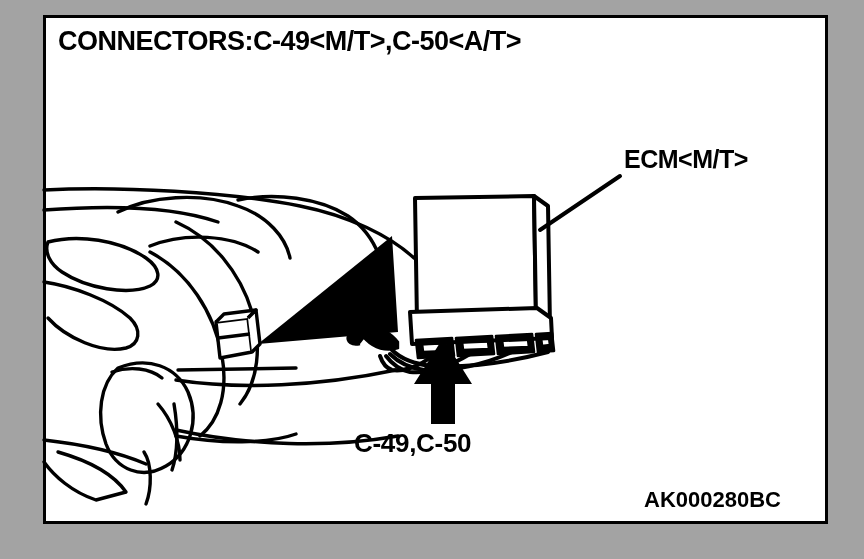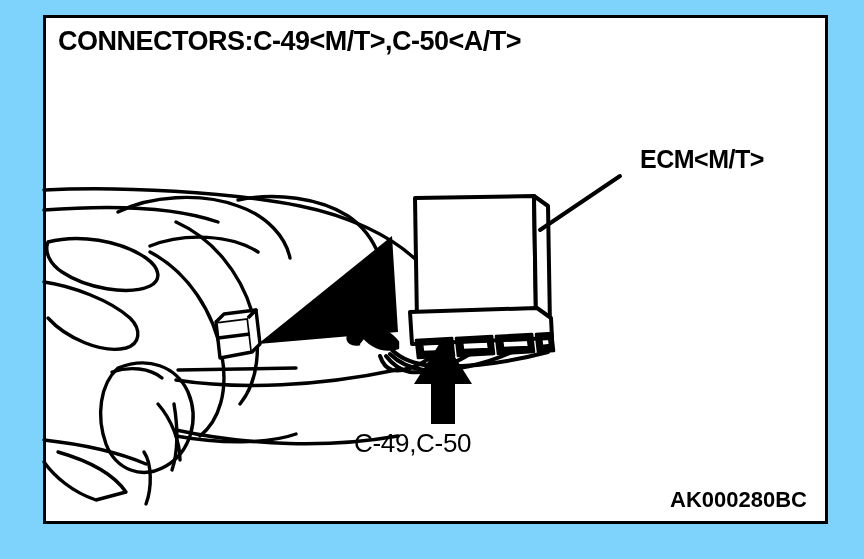--- a/index.html
+++ b/index.html
@@ -10,21 +10,21 @@
   body {
     width: 864px;
     height: 559px;
     font-family: "Liberation Sans", sans-serif;
     overflow: hidden;
   }
   #figure {
     position: relative;
     width: 864px;
     height: 559px;
-    background: #7dd3fc;
+    background: #a3a3a3;
   }
   .frame {
     position: absolute;
     left: 43px;
     top: 15px;
     width: 785px;
     height: 509px;
     border: 3px solid #000000;
     box-sizing: border-box;
     background: #ffffff;
@@ -35,42 +35,42 @@
     top: 26px;
     font-size: 27px;
     font-weight: bold;
     letter-spacing: -0.5px;
     color: #000000;
     white-space: nowrap;
     font-family: "Liberation Sans", sans-serif;
   }
   .callout-ecm {
     position: absolute;
-    left: 640px;
+    left: 624px;
     top: 143px;
     font-size: 25px;
     font-weight: bold;
     line-height: 32px;
     letter-spacing: -0.5px;
     color: #000000;
     white-space: nowrap;
   }
   .callout-connectors {
     position: absolute;
     left: 354px;
     top: 428px;
     font-size: 26px;
-    font-weight: normal;
+    font-weight: bold;
     letter-spacing: -0.3px;
     color: #000000;
     white-space: nowrap;
   }
   .figure-code {
     position: absolute;
-    left: 670px;
+    left: 644px;
     top: 487px;
     font-size: 22px;
     font-weight: bold;
     letter-spacing: 0px;
     color: #000000;
     white-space: nowrap;
   }
   .art {
     position: absolute;
     left: 0;

